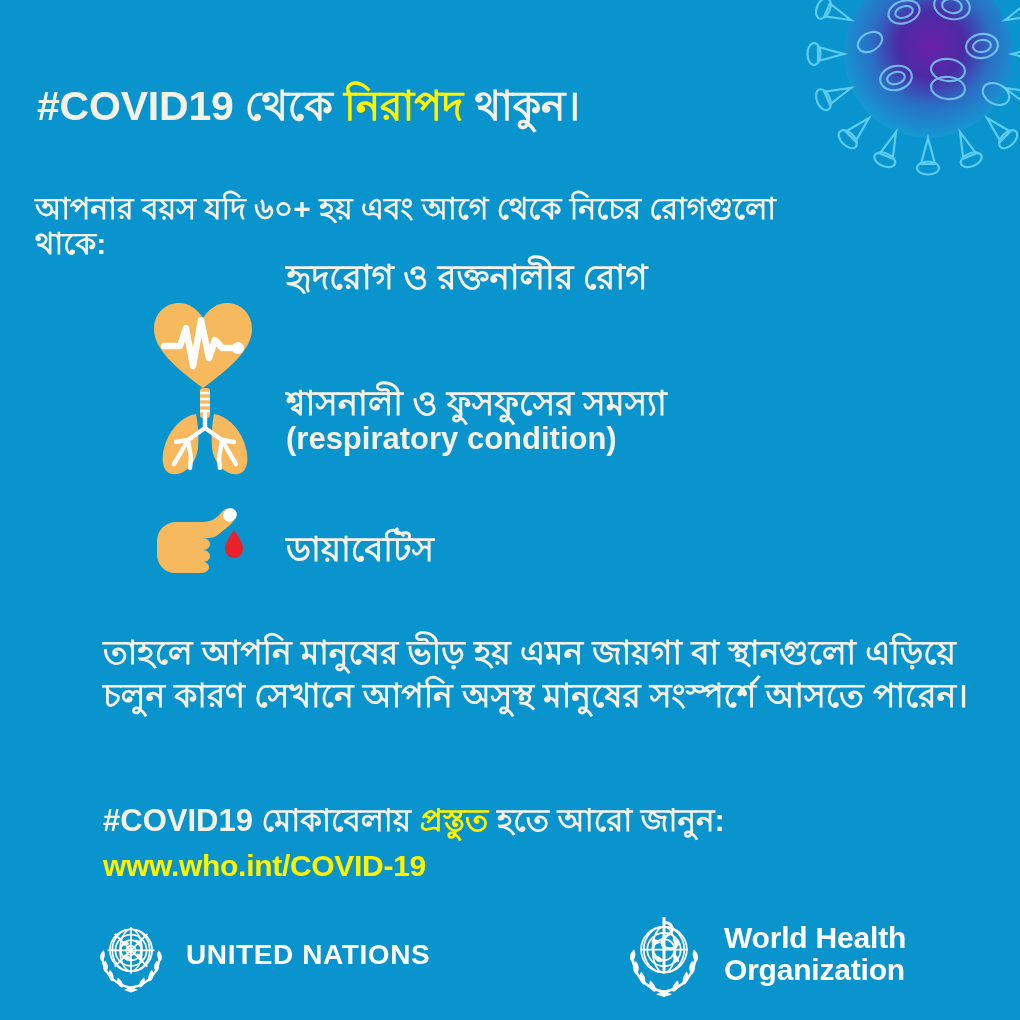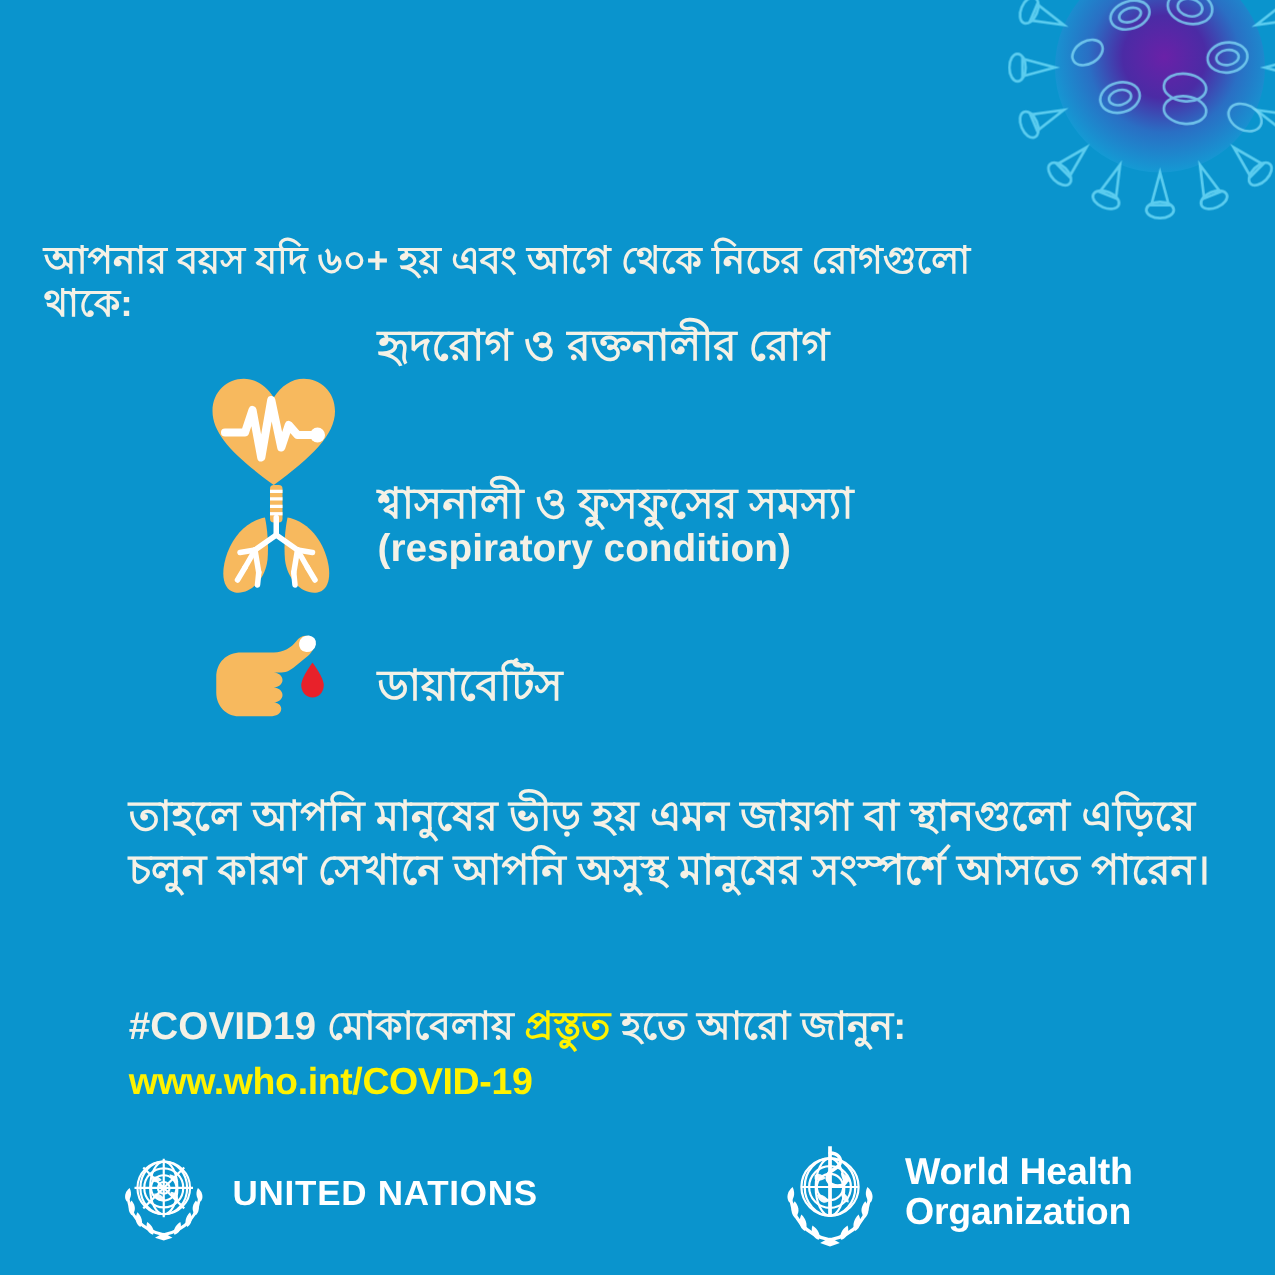--- a/index.html
+++ b/index.html
@@ -51,21 +51,21 @@
     width: 810px;
     font-size: 30px;
     font-weight: bold;
     color: #f4f1e6;
     line-height: 1.15;
   }
 
   
   .cond-list {
     position: absolute;
-    left: 156px;
+    left: 140px;
     top: 256px;
     width: 840px;
   }
   .cond-row {
     position: relative;
     min-height: 98px;
   }
   .cond-icon {
     position: absolute;
     left: 0;
@@ -252,20 +252,23 @@
         <ellipse cx="148" cy="128" rx="17" ry="11" transform="rotate(6 148 128)"></ellipse>
         <ellipse cx="148" cy="146" rx="17" ry="11" transform="rotate(6 148 146)"></ellipse>
         <ellipse cx="96" cy="136" rx="16" ry="12" transform="rotate(-14 96 136)"></ellipse>
         <ellipse cx="96" cy="136" rx="9" ry="6" transform="rotate(-14 96 136)"></ellipse>
         <ellipse cx="196" cy="152" rx="14" ry="10" transform="rotate(28 196 152)"></ellipse>
         <ellipse cx="70" cy="100" rx="13" ry="9" transform="rotate(-30 70 100)"></ellipse>
       </g>
     </svg>
   </div>
 
+  <div class="headline">
+    <span>#COVID19 থেকে </span><span class="hl">নিরাপদ</span><span> থাকুন।</span>
+  </div>
 
   <div class="subhead">আপনার বয়স যদি ৬০+ হয় এবং আগে থেকে নিচের রোগগুলো থাকে:</div>
 
   <div class="cond-list">
 
     <div class="cond-row" id="row-cardio">
       <div class="cond-icon">
         <svg viewBox="0 0 110 96" width="110" height="96" aria-hidden="true">
           <path d="M55 92 C25 70 6 52 6 33 C6 17 18 7 31 7 C41 7 49 13 55 22 C61 13 69 7 79 7 C92 7 104 17 104 33 C104 52 85 70 55 92 Z" fill="#f7b95e"></path>
           <path d="M16 50 L32 50 L38 32 L45 70 L53 24 L61 62 L67 44 L74 52 L88 52" fill="none" stroke="#ffffff" stroke-width="6.5" stroke-linejoin="round" stroke-linecap="round"></path>

